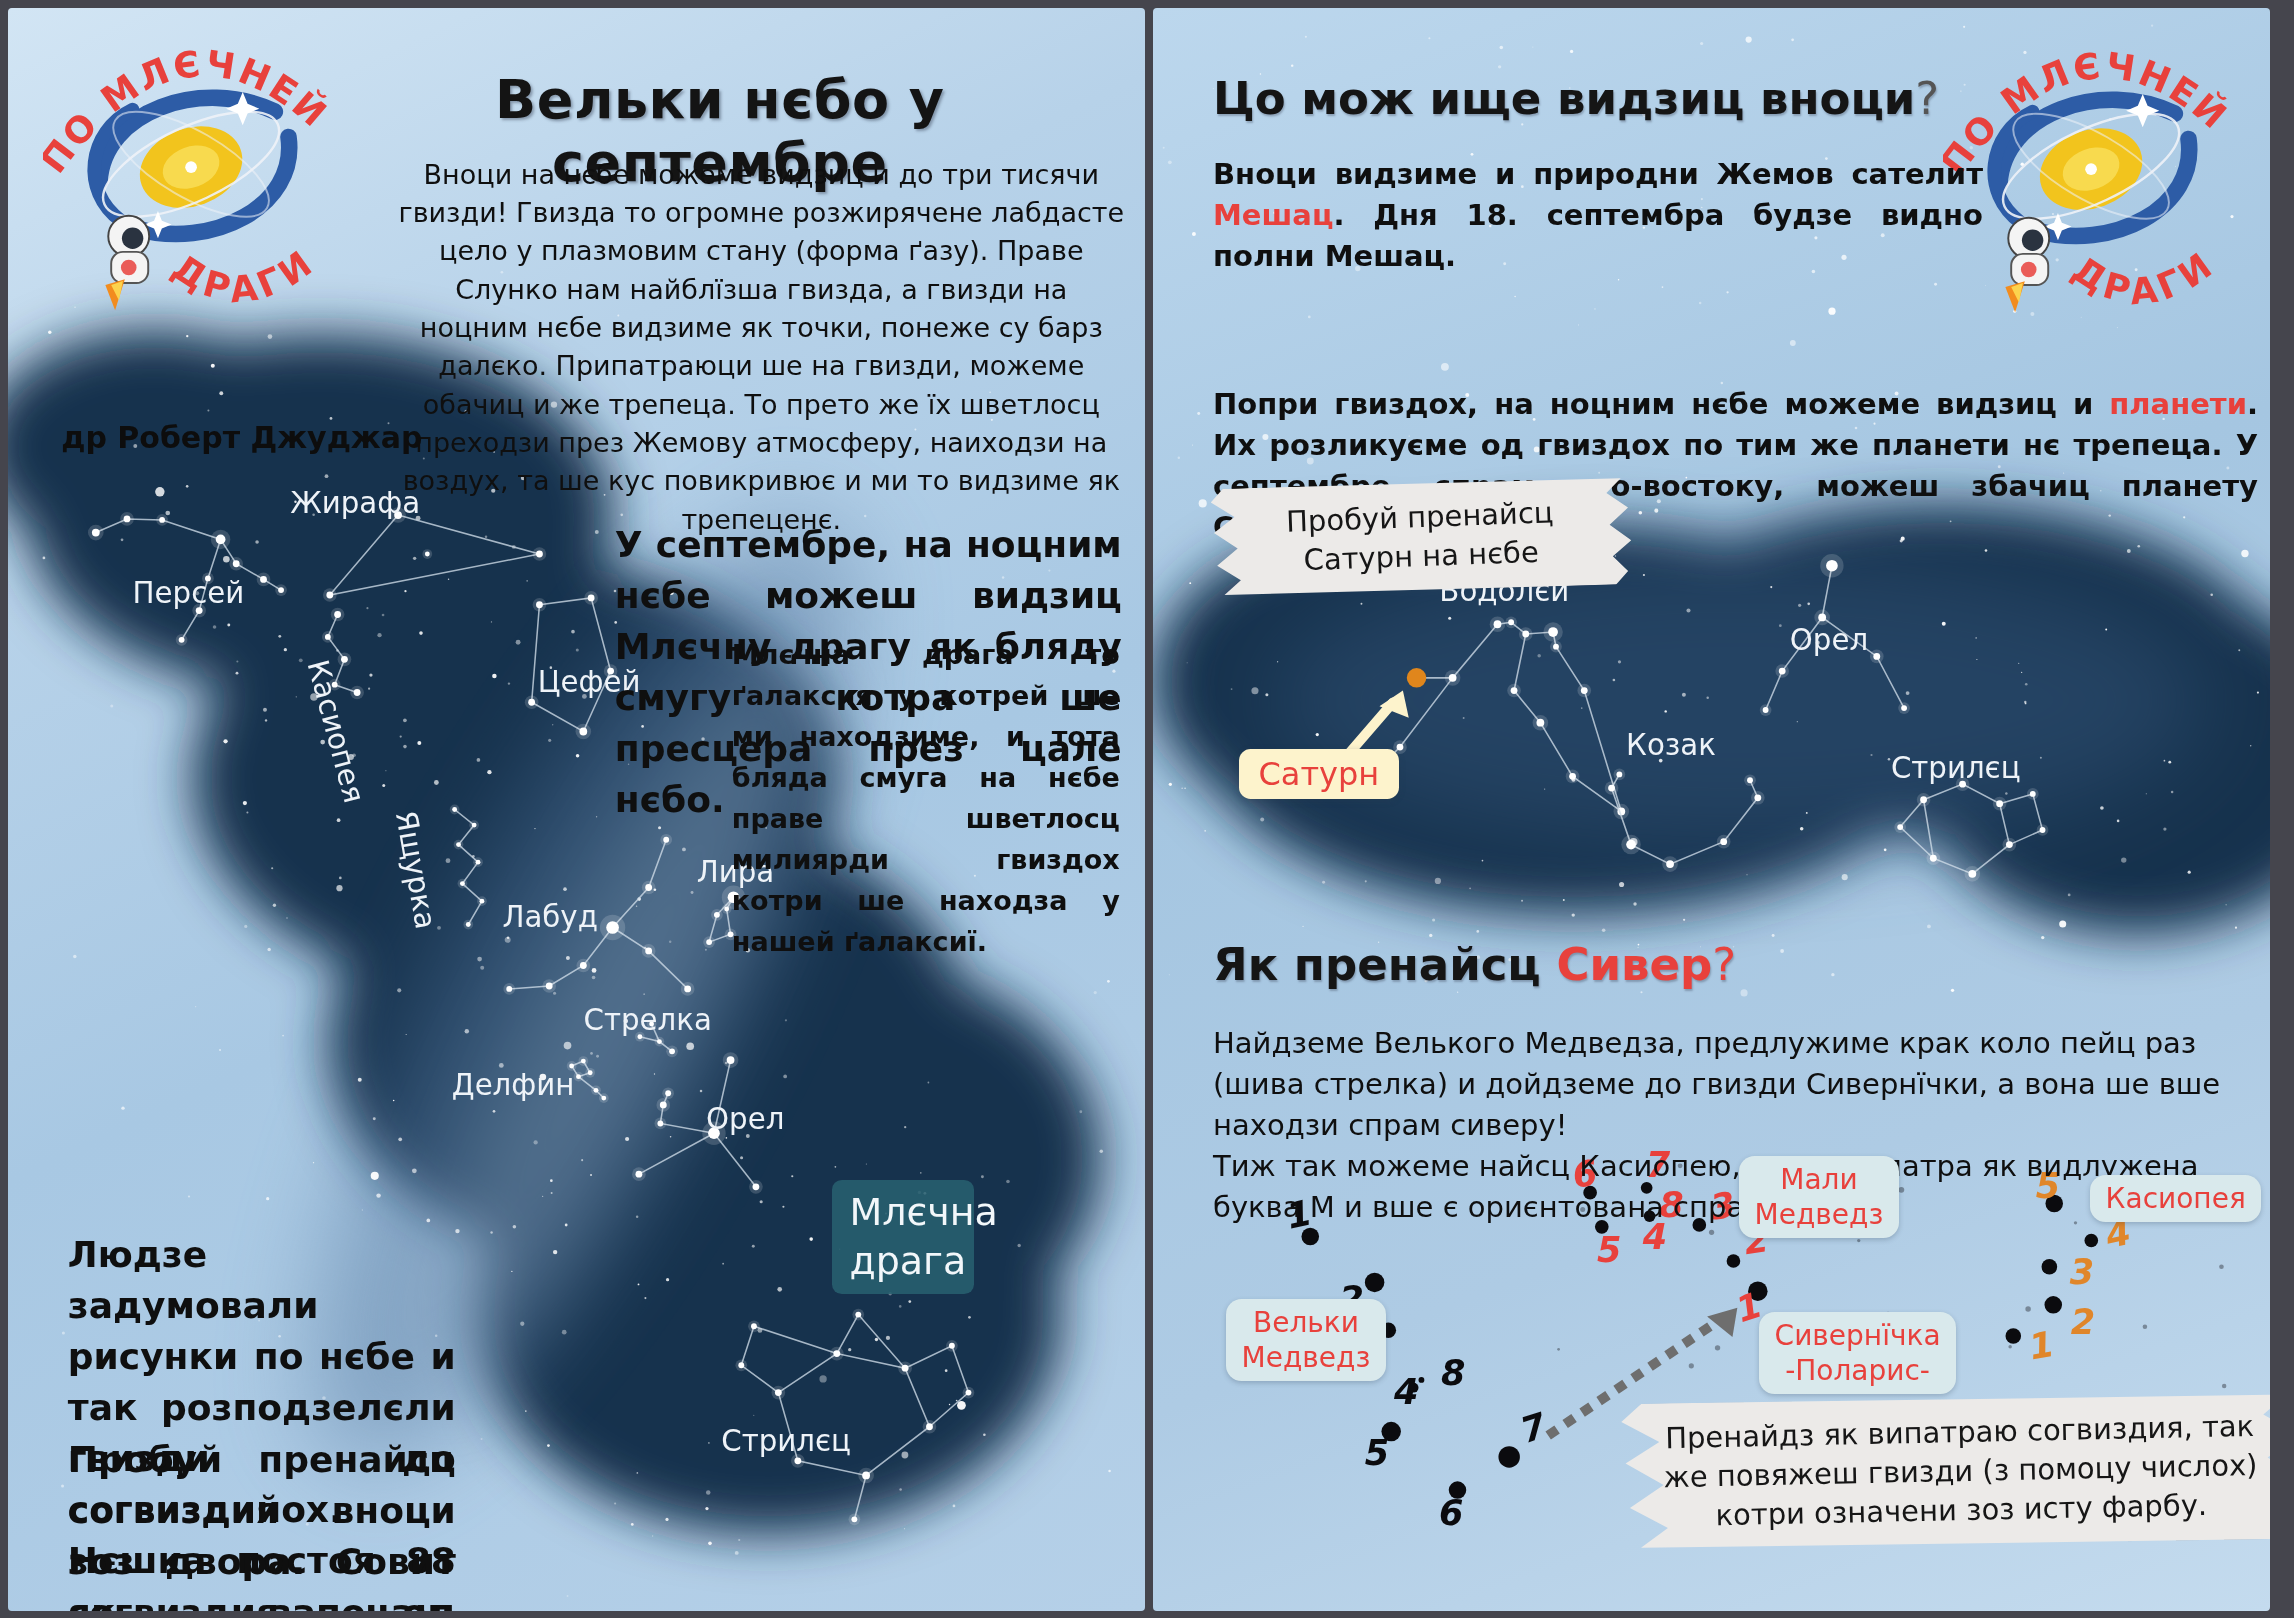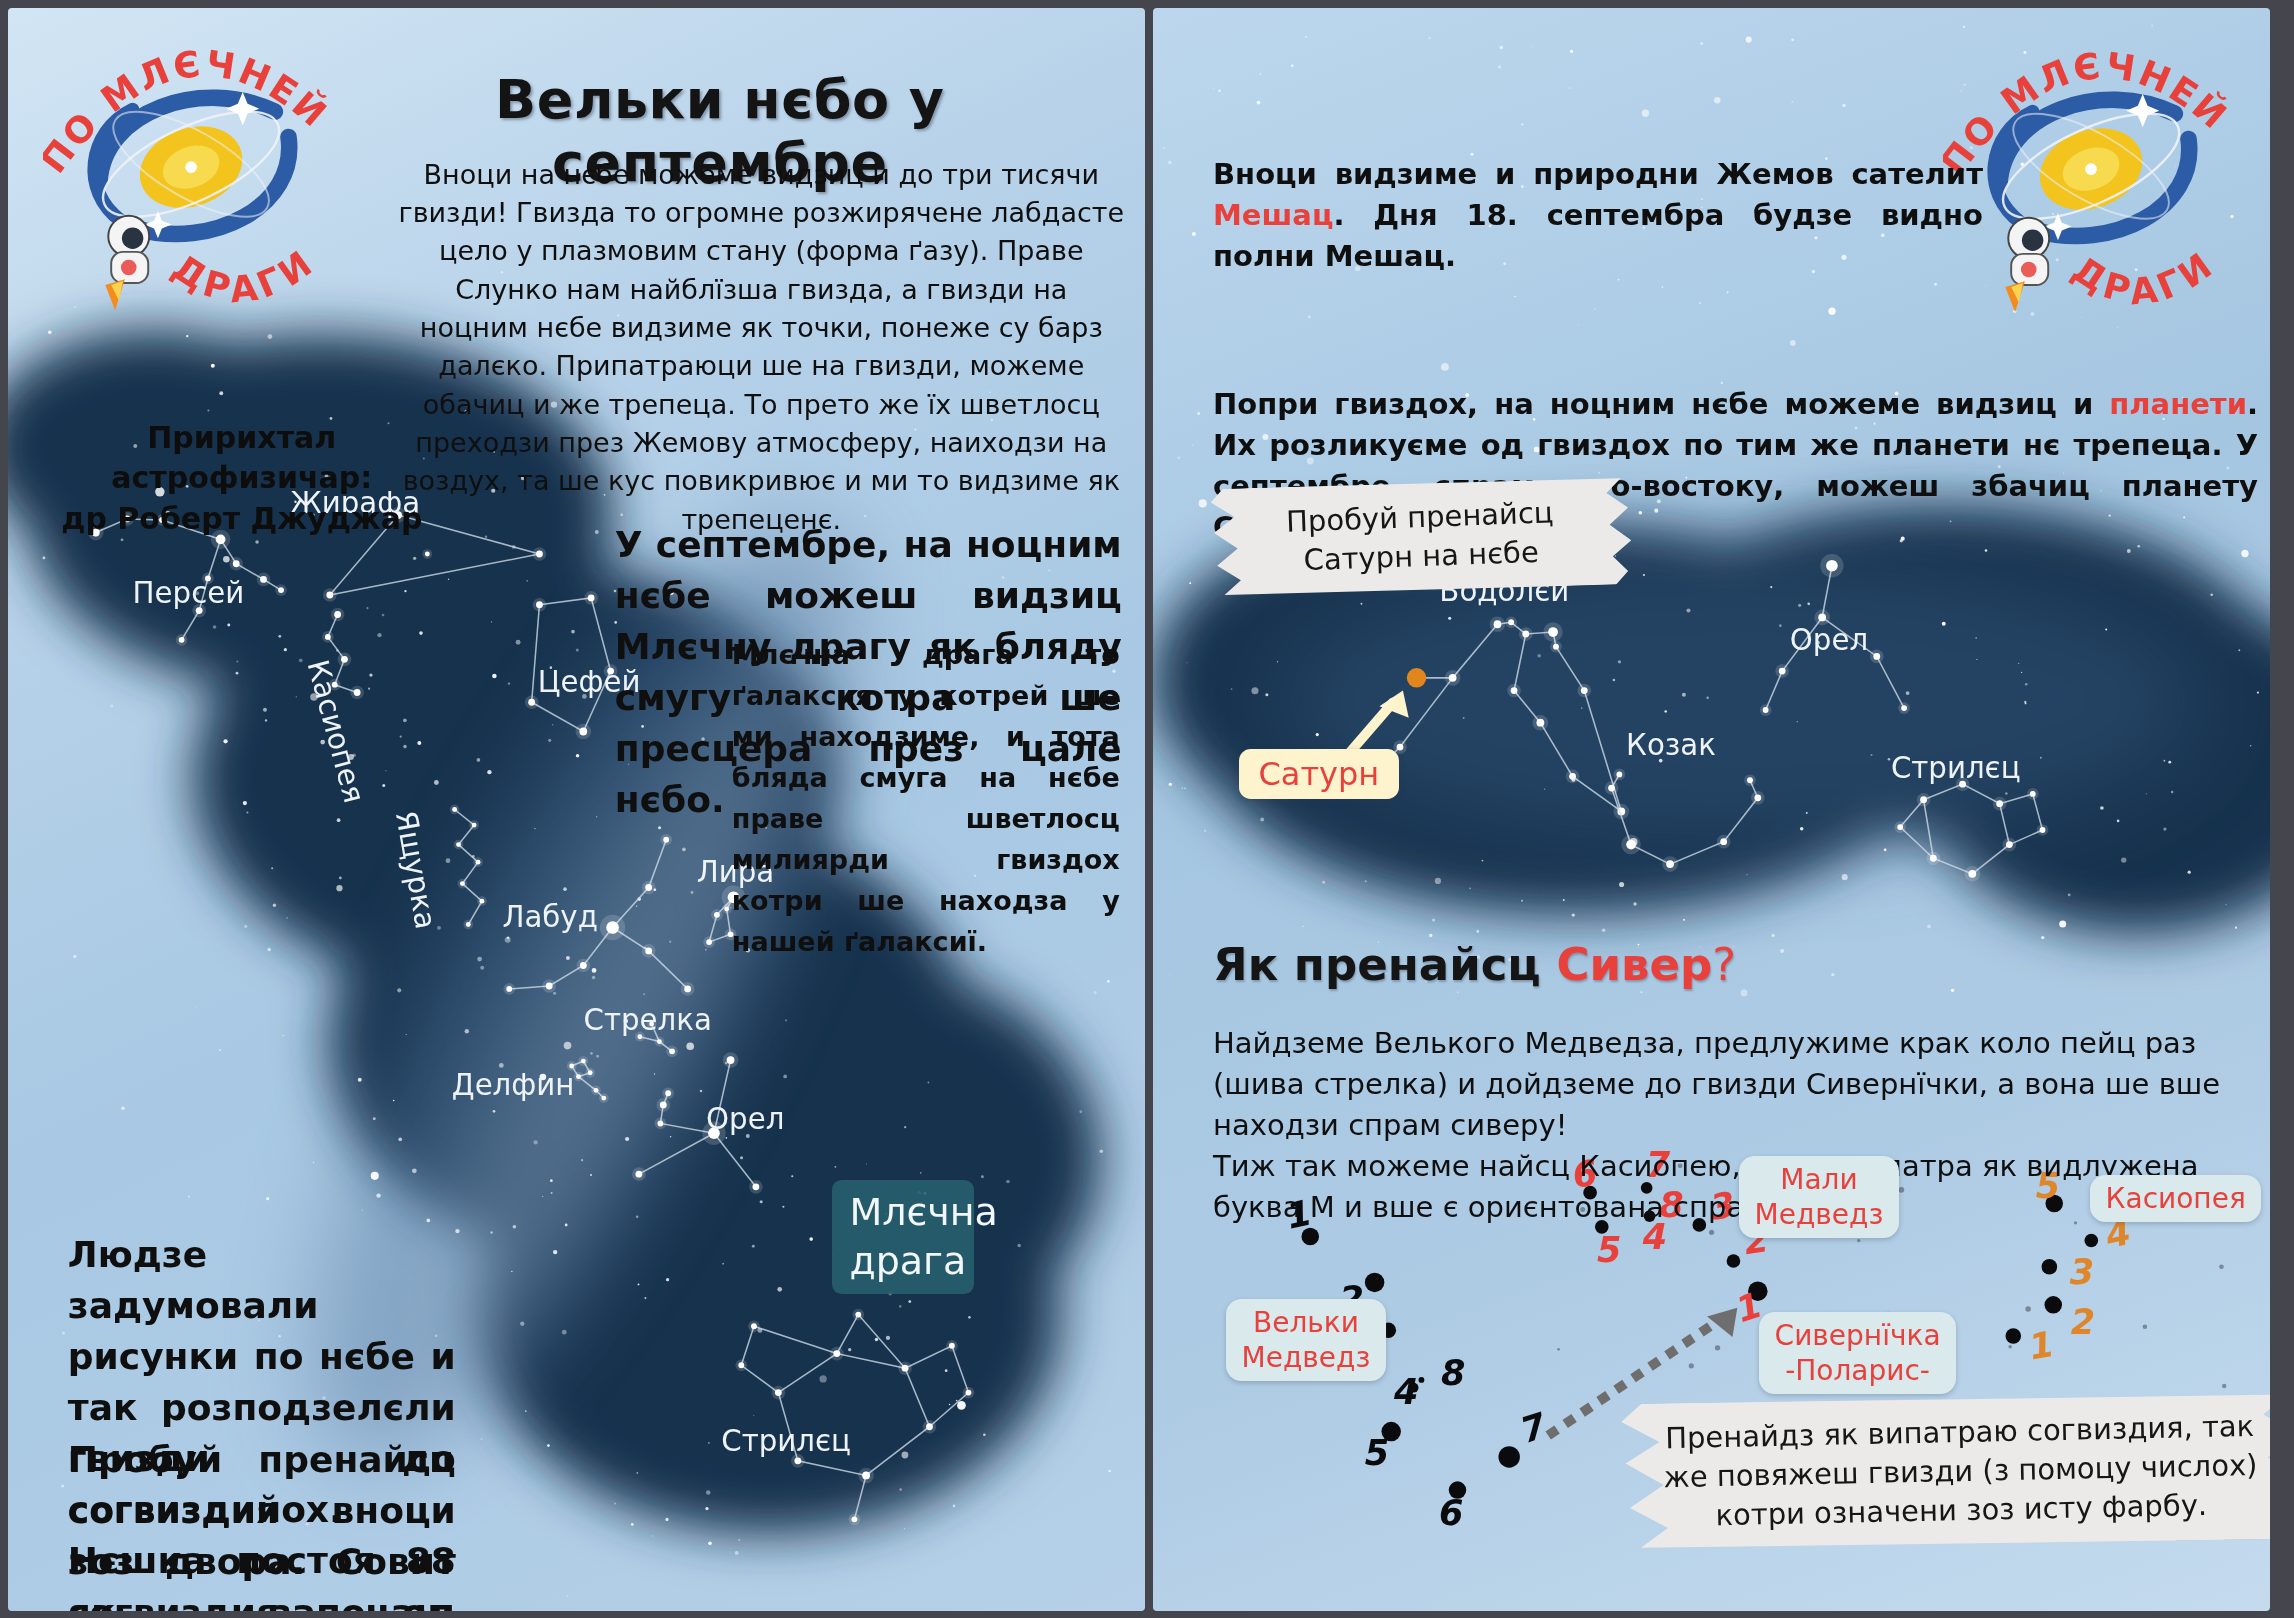--- a/index.html
+++ b/index.html
@@ -537,21 +537,20 @@
       <text font-size="37" font-weight="bold" fill="#e8413c" letter-spacing="5">
         <textPath href="#arcB1" startOffset="8%">ДРАГИ</textPath>
       </text>
     </svg>
 
     <div class="abs title cent" style="left:312px;top:60px;width:800px">Вельки нєбо у септембре</div>
 
     <div class="abs body-text cent" style="left:390px;top:148px;width:727px;font-size:27px">Вноци на нєбе можеме видзиц и до три тисячи гвизди! Гвизда то огромне розжирячене лабдасте цело у плазмовим стану (форма ґазу). Праве Слунко нам найблїзша гвизда, а гвизди на ноцним нєбе видзиме як точки, понеже су барз далєко. Припатраюци ше на гвизди, можеме обачиц и же трепеца. То прето же їх шветлосц преходзи през Жемову атмосферу, наиходзи на воздух, та ше кус повикривює и ми то видзиме як трепеценє.</div>
 
     <div class="abs" style="left:39px;top:410px;width:390px">
-      <div class="credit">Пририхтал астрофизичар:</div>
       <div class="credit">др Роберт Джуджар</div>
     </div>
 
 
     <div class="abs body-text just" style="left:607px;top:511px;width:507px">У септембре, на ноцним нєбе можеш видзиц Млєчну драгу як бляду смугу котра ше пресцера през цале нєбо.</div>
 
     <div class="abs body-text just" style="left:724px;top:626px;width:388px;font-size:27px;line-height:1.52">Млєчна драга то ґалаксия у котрей ше ми находзиме, и тота бляда смуга на нєбе праве шветлосц милиярди гвиздох котри ше находза у нашей ґалаксиї.</div>
 
     <div class="milky-badge" style="left:824px;top:1172px;width:107px">
       <div>Млєчна</div>
@@ -995,20 +994,23 @@
         <polygon points="70,276 82,272 78,292" fill="#fcd34d"></polygon>
       </g>
       <text font-size="37" font-weight="bold" fill="#e8413c" letter-spacing="3">
         <textPath href="#arcT2" startOffset="2%">ПО МЛЄЧНЕЙ</textPath>
       </text>
       <text font-size="37" font-weight="bold" fill="#e8413c" letter-spacing="5">
         <textPath href="#arcB2" startOffset="8%">ДРАГИ</textPath>
       </text>
     </svg>
 
+    <div class="abs h2" style="left:60px;top:64px">
+      <span>Цо мож ище видзиц вноци</span><span class="q" style="color:#555">?</span>
+    </div>
 
     <div class="abs body-text just" style="left:60px;top:146px;width:770px;font-size:29px">
       <span>Вноци видзиме и природни Жемов сателит </span><span class="hl">Мешац</span><span>. Дня 18. септембра будзе видно полни Мешац.</span>
     </div>
 
 
     <div class="abs body-text just" style="left:60px;top:376px;width:1045px;font-size:29px">
       <span>Попри гвиздох, на ноцним нєбе можеме видзиц и </span><span class="hl">планети</span><span>. Их розликуєме од гвиздох по тим же планети нє трепеца. У септембре, спрам юго-востоку, можеш збачиц планету Сатурн.</span>
     </div>
 

